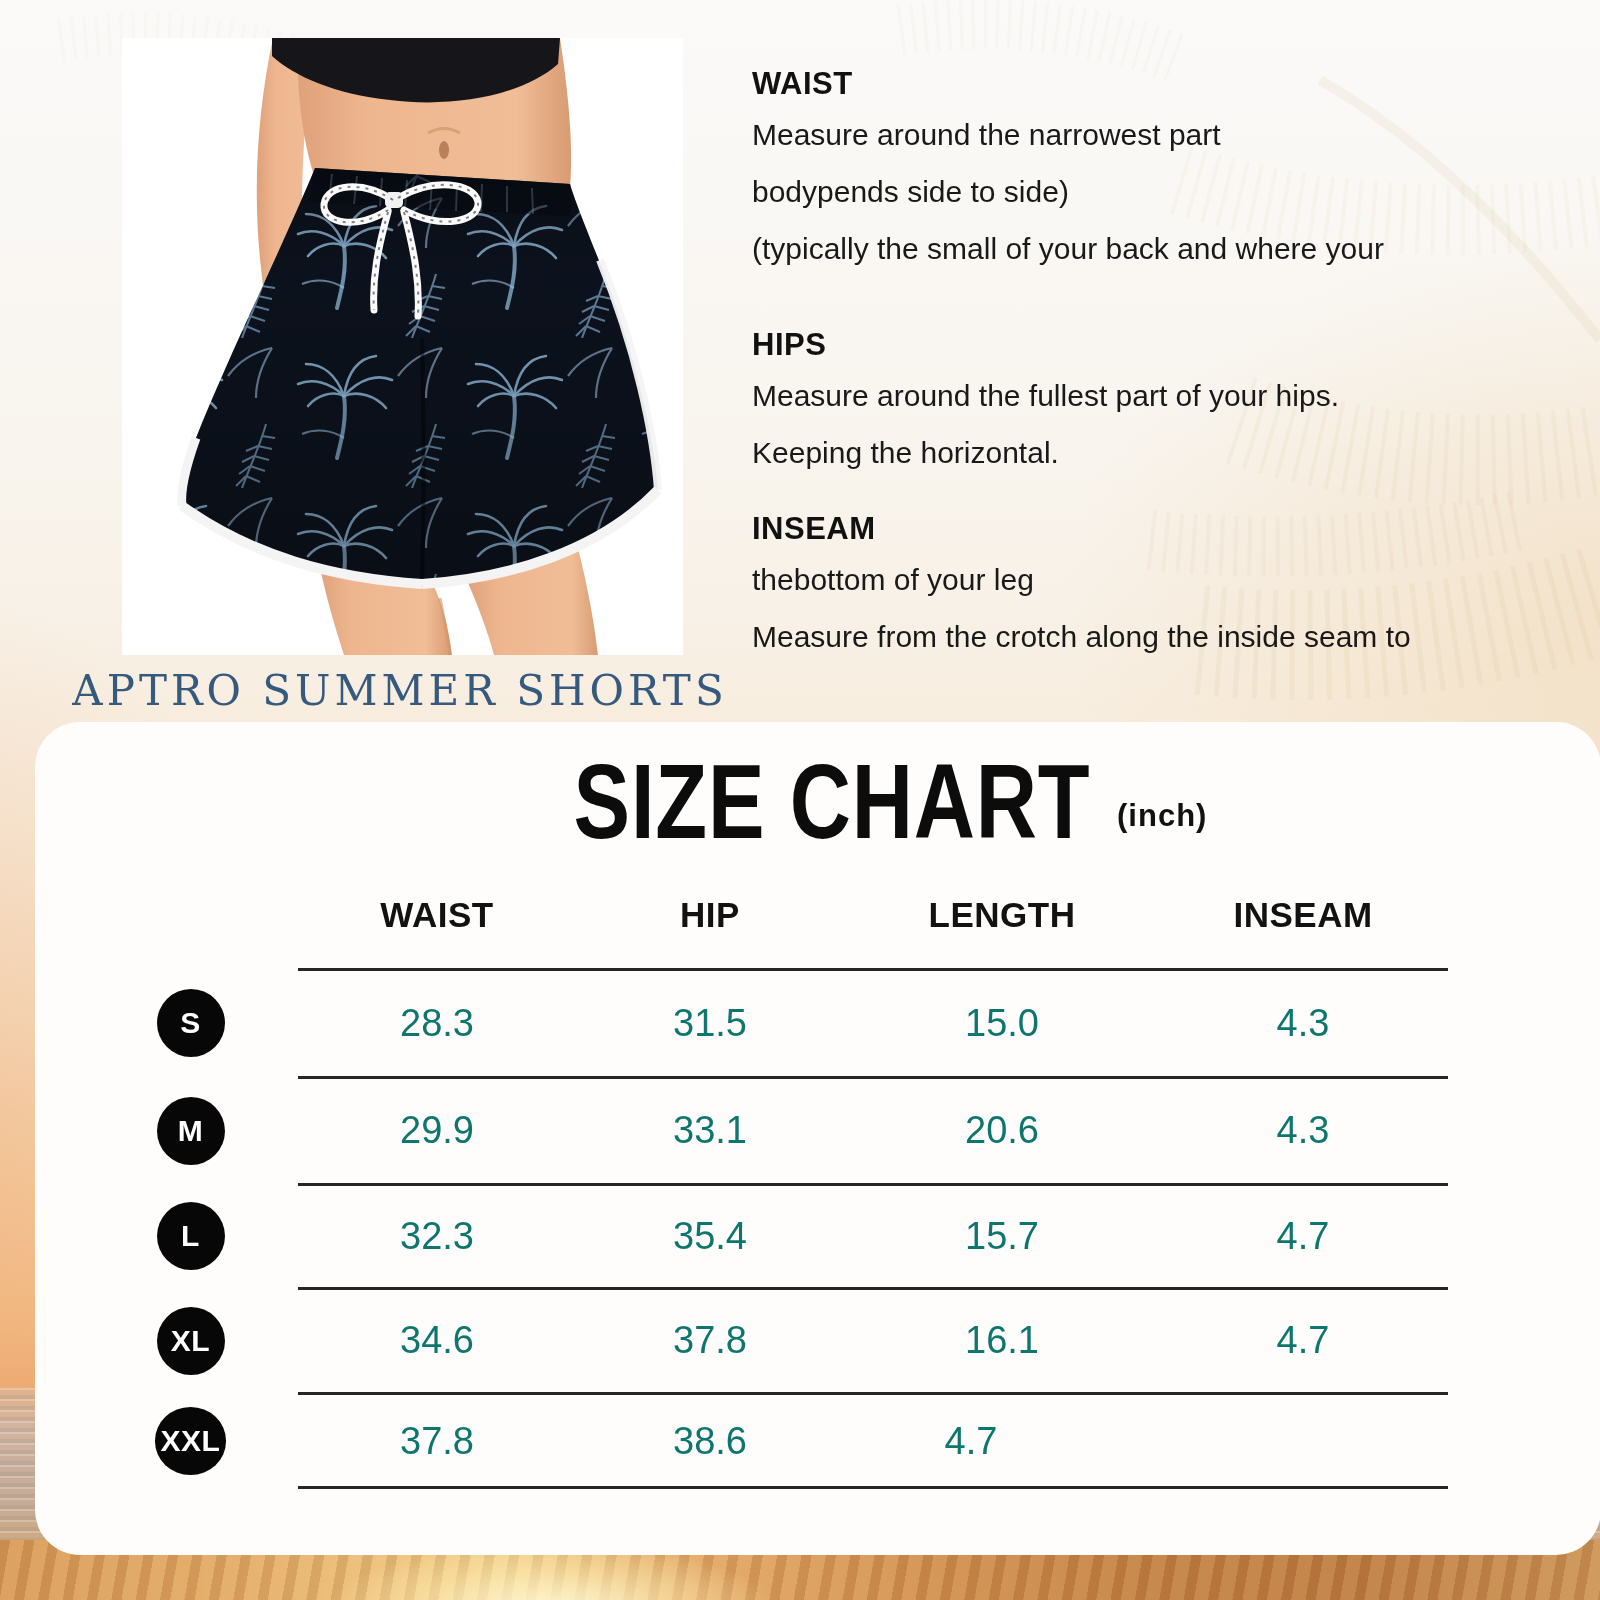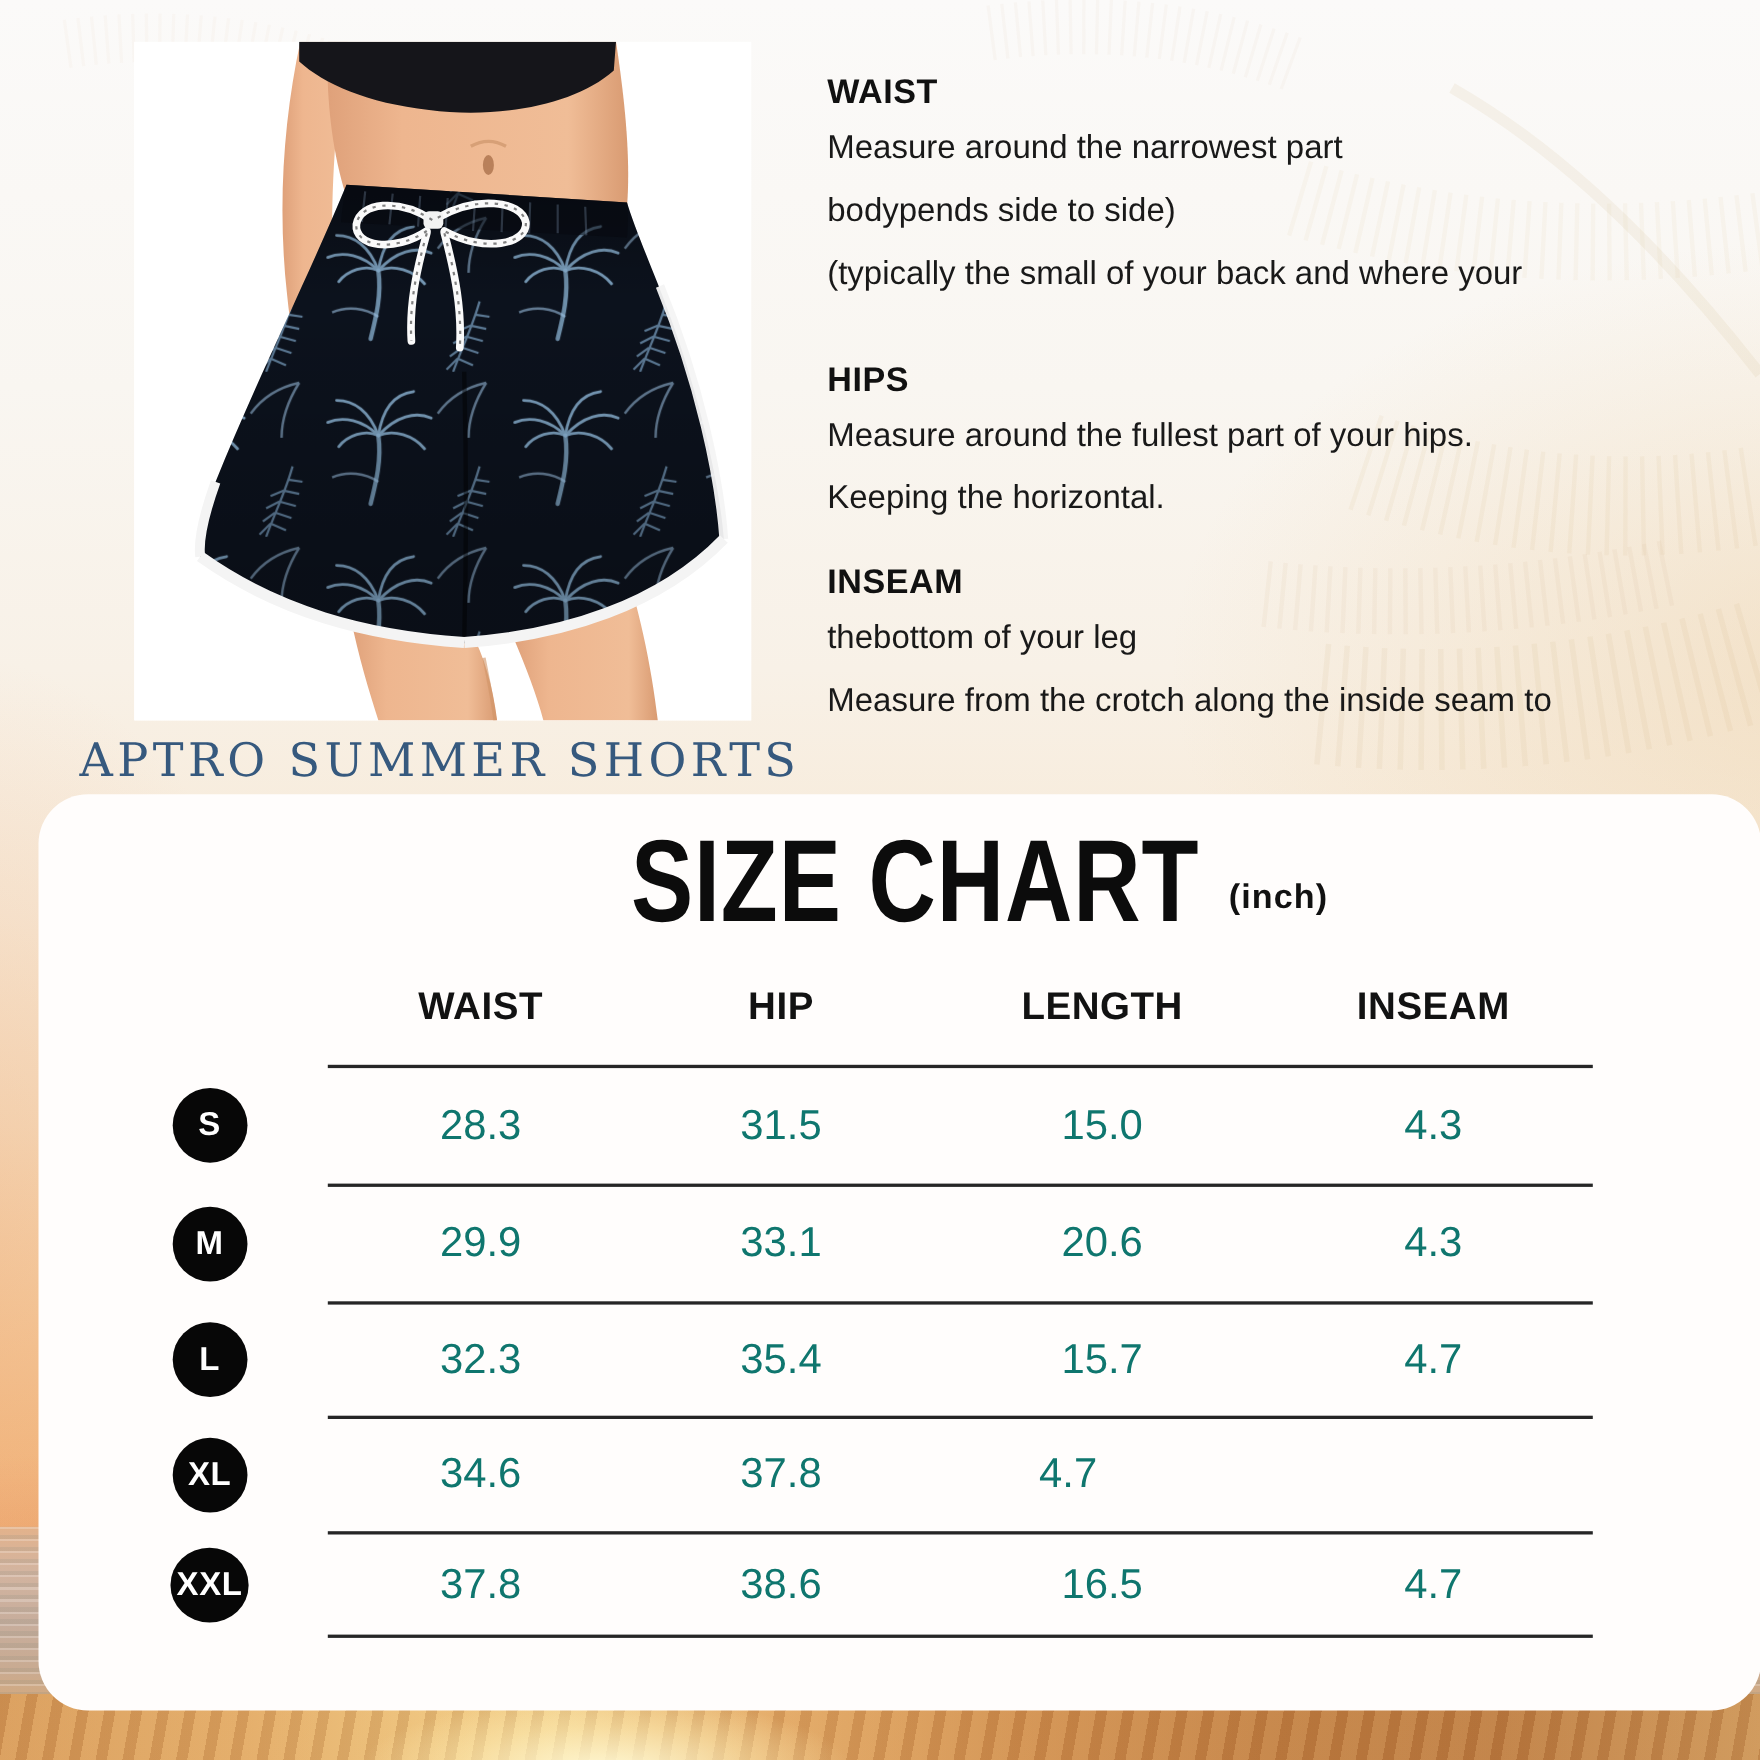--- a/index.html
+++ b/index.html
@@ -253,27 +253,27 @@
       <div class="vcell c3">15.7</div>
       <div class="vcell c4">4.7</div>
     </div>
 
     <div class="trow" style="top:567px;height:103px">
       <div class="size-cell">
           <span class="badge">XL</span>
         </div>
       <div class="vcell c1">34.6</div>
       <div class="vcell c2">37.8</div>
+      <div class="vcell c3">16.1</div>
       <div class="vcell c4">4.7</div>
     </div>
 
     <div class="trow" style="top:672px;height:94px">
       <div class="size-cell">
           <span class="badge">XXL</span>
         </div>
       <div class="vcell c1">37.8</div>
       <div class="vcell c2">38.6</div>
-      <div class="vcell c3">16.5</div>
       <div class="vcell c4">4.7</div>
     </div>
   </div>
 
 </div>
 
 </body></html>

